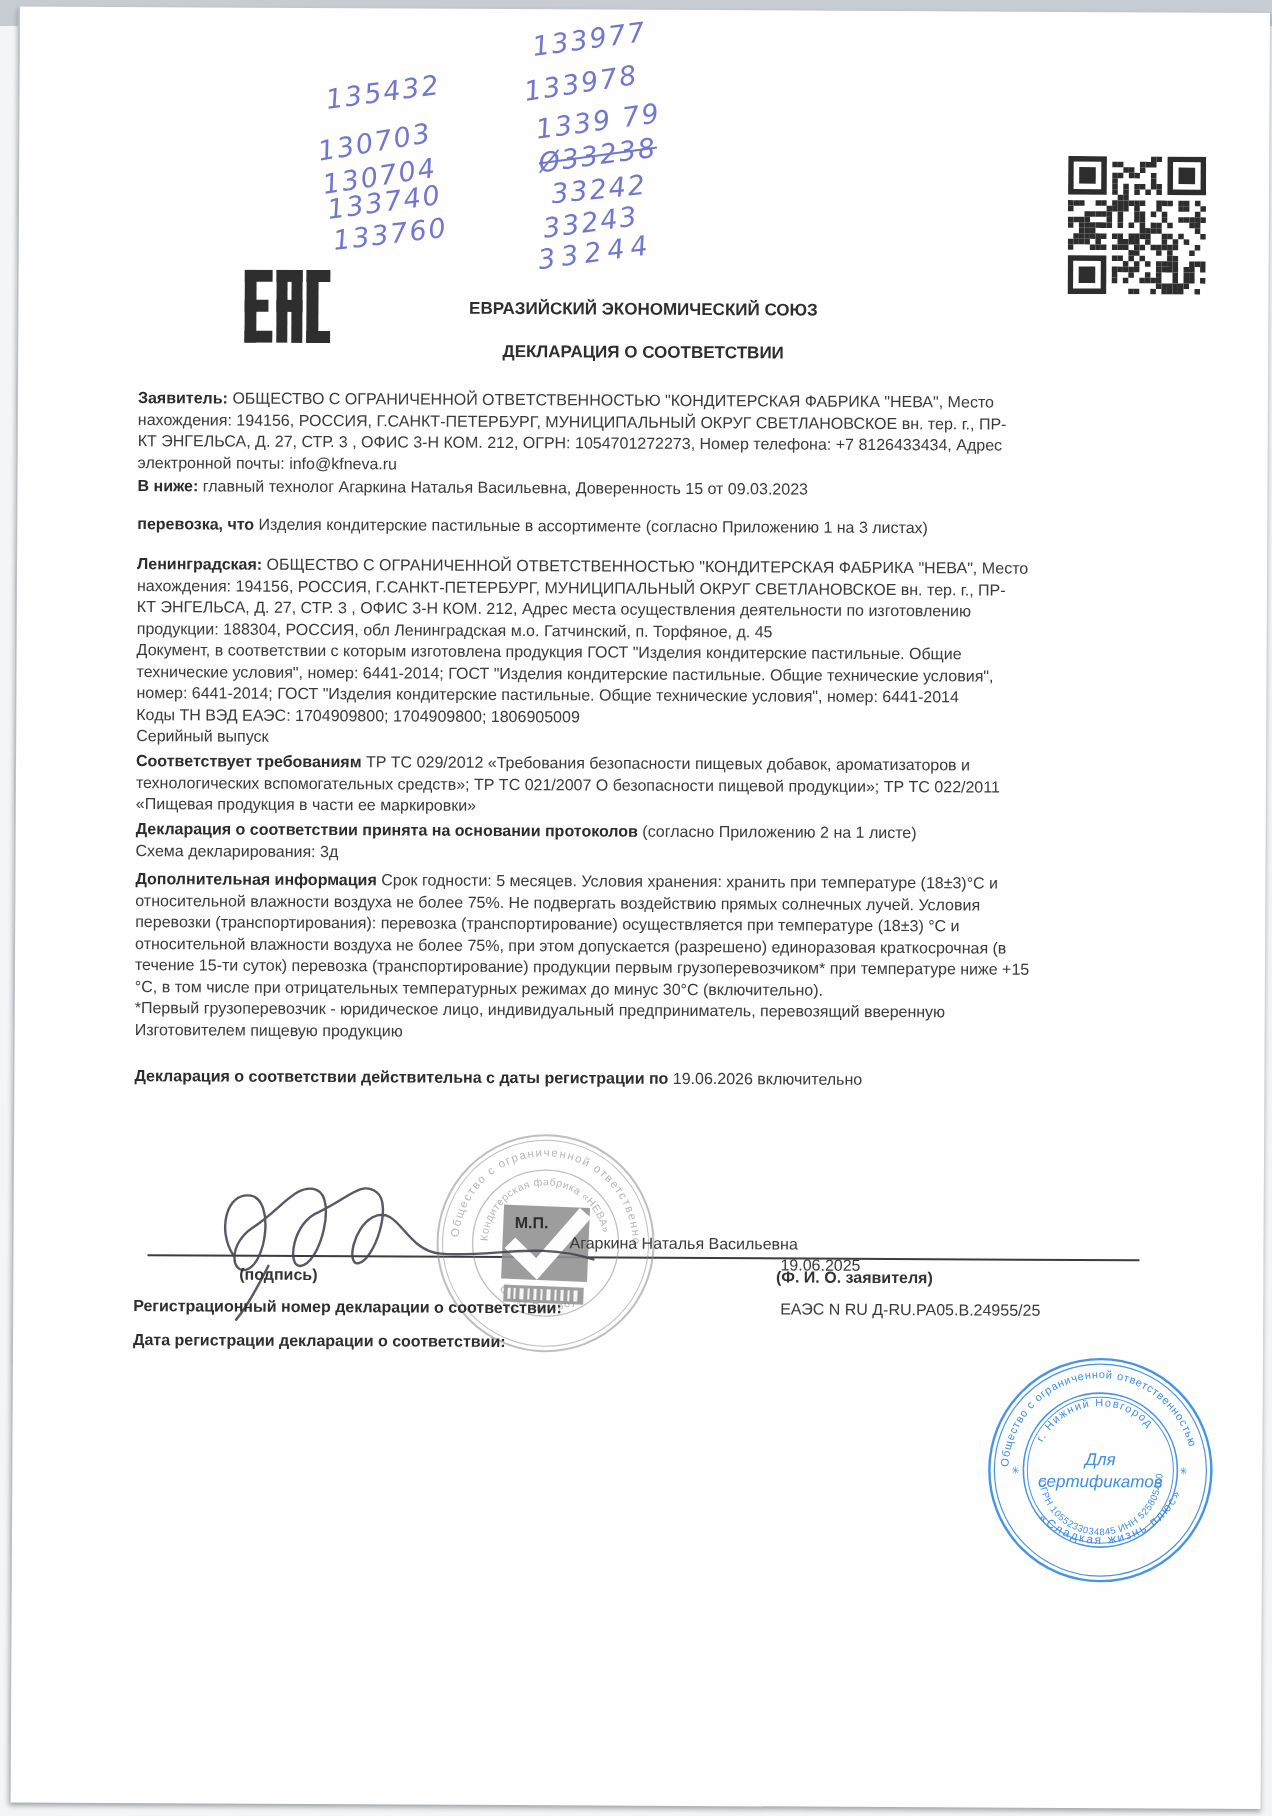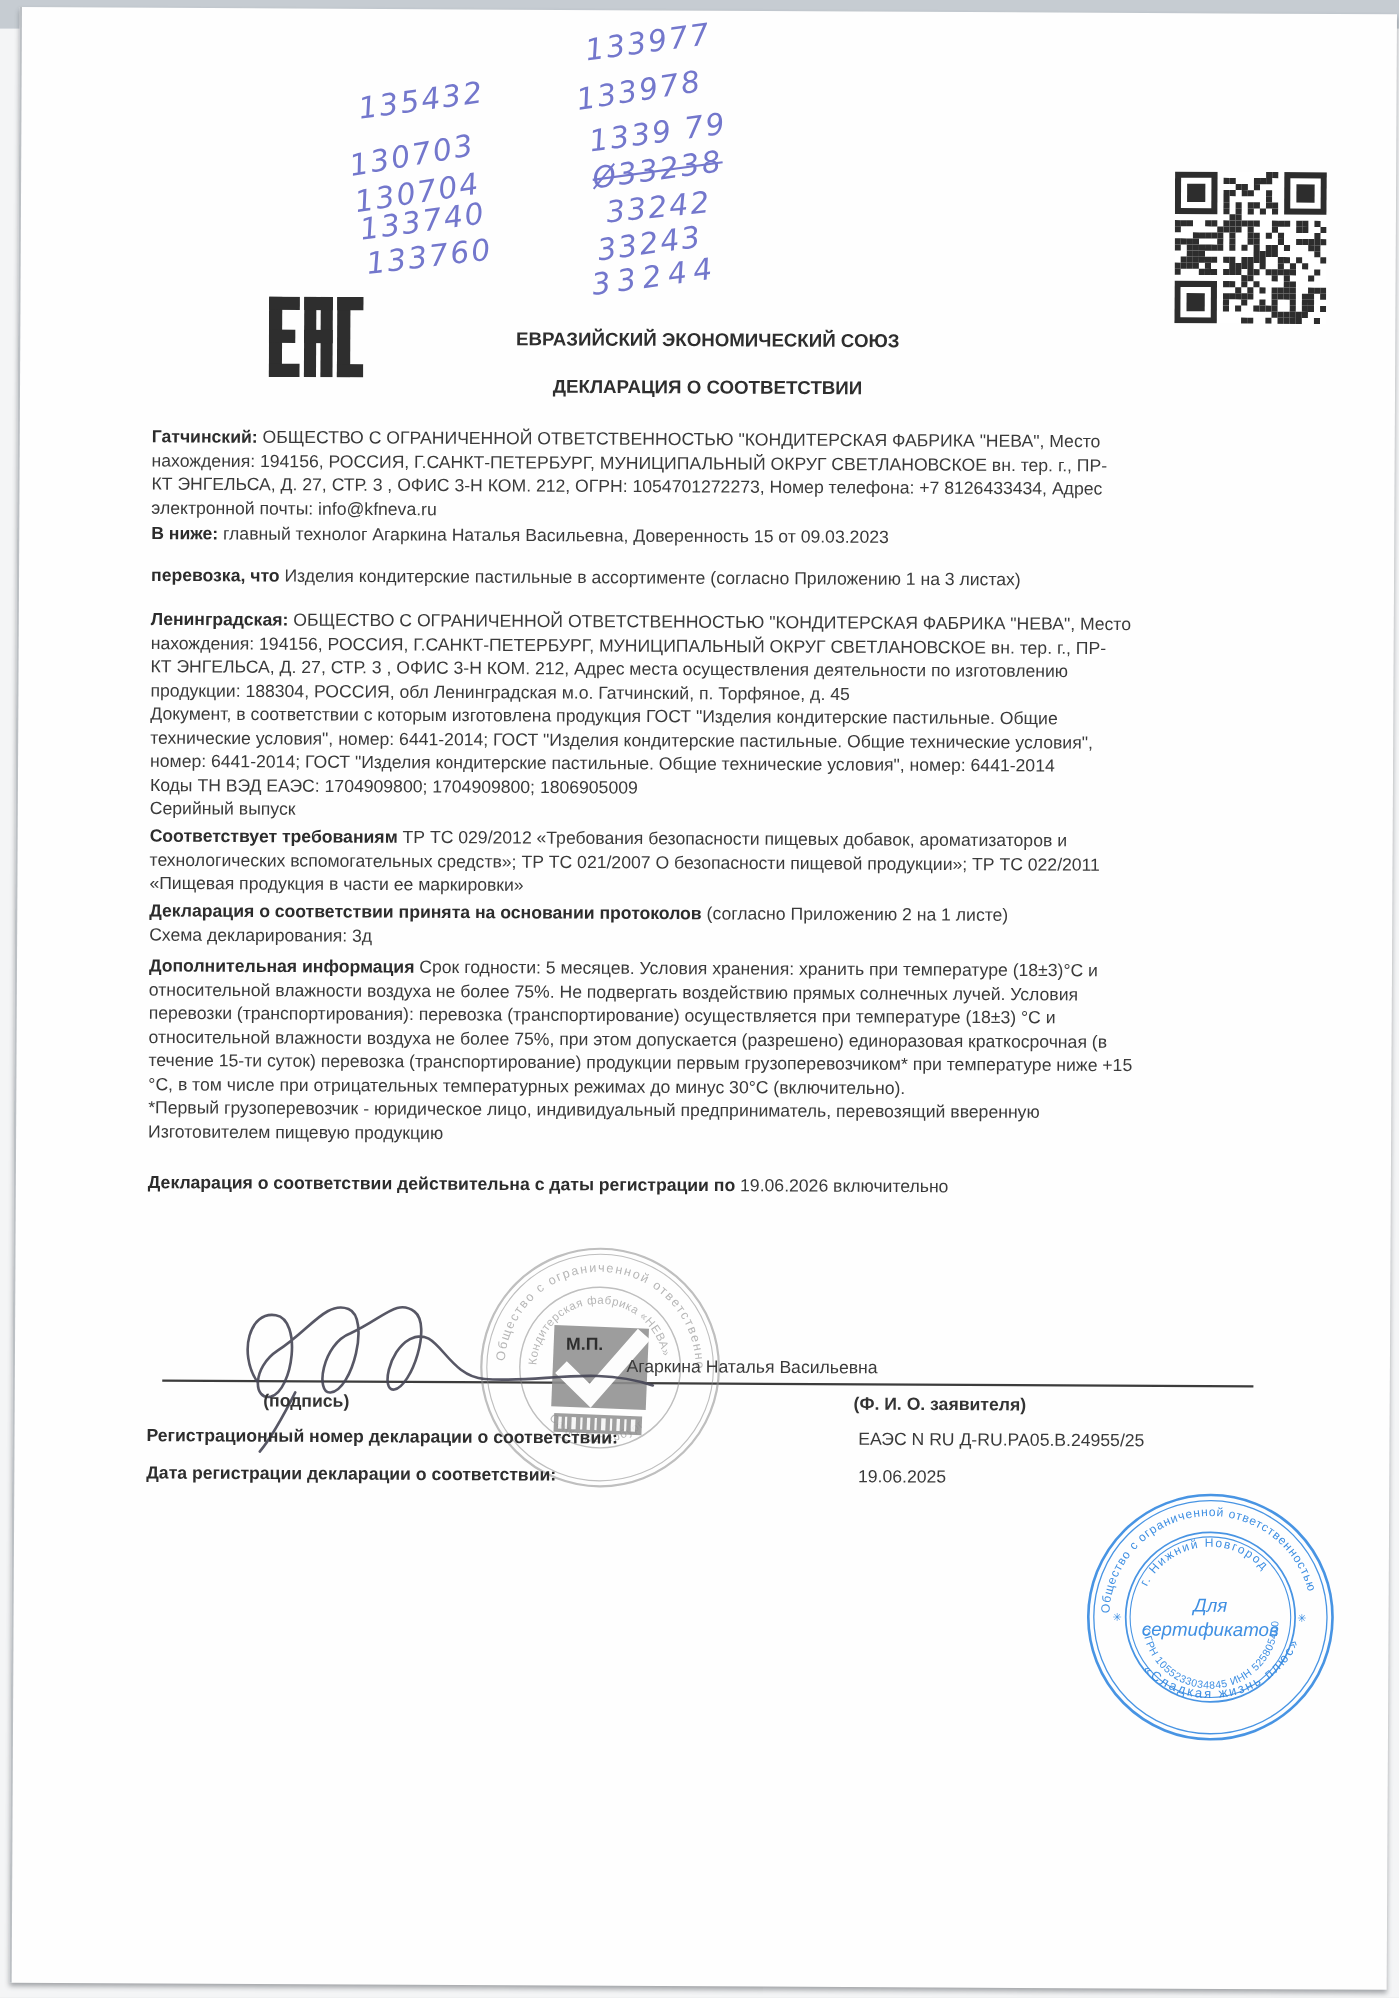--- a/index.html
+++ b/index.html
@@ -283,21 +283,21 @@
           <rect x="32" y="30" width="26" height="12"></rect>
         <rect x="62" y="0" width="12" height="73"></rect>
           <rect x="62" y="0" width="24" height="12"></rect>
         <rect x="62" y="61" width="24" height="12"></rect>
       </g>
     </svg>
 
     <div class="abs title" style="top:290px;font-size:17px;">ЕВРАЗИЙСКИЙ ЭКОНОМИЧЕСКИЙ СОЮЗ</div>
     <div class="abs title" style="top:333px;font-size:17px;">ДЕКЛАРАЦИЯ О СООТВЕТСТВИИ</div>
 
-    <div class="abs para" style="left:120px;top:380px;"><b>Гатчинский:</b><span> ОБЩЕСТВО С ОГРАНИЧЕННОЙ ОТВЕТСТВЕННОСТЬЮ "КОНДИТЕРСКАЯ ФАБРИКА "НЕВА", Место
+    <div class="abs para" style="left:120px;top:380px;"><b>Заявитель:</b><span> ОБЩЕСТВО С ОГРАНИЧЕННОЙ ОТВЕТСТВЕННОСТЬЮ "КОНДИТЕРСКАЯ ФАБРИКА "НЕВА", Место
 нахождения: 194156, РОССИЯ,  Г.САНКТ-ПЕТЕРБУРГ, МУНИЦИПАЛЬНЫЙ ОКРУГ СВЕТЛАНОВСКОЕ вн. тер. г.,  ПР-
 КТ ЭНГЕЛЬСА, Д. 27, СТР. 3 , ОФИС  3-Н  КОМ.  212, ОГРН: 1054701272273, Номер телефона: +7 8126433434, Адрес
 электронной почты: info@kfneva.ru</span></div>
 
     <div class="abs para" style="left:120px;top:468px;"><b>В ниже:</b><span> главный технолог Агаркина Наталья Васильевна, Доверенность 15 от 09.03.2023</span></div>
 
     <div class="abs para" style="left:120px;top:506px;"><b>перевозка, что</b><span>   Изделия кондитерские пастильные в ассортименте (согласно Приложению 1 на 3 листах)</span></div>
 
     <div class="abs para" style="left:120px;top:546px;"><b>Ленинградская:</b><span> ОБЩЕСТВО С ОГРАНИЧЕННОЙ ОТВЕТСТВЕННОСТЬЮ "КОНДИТЕРСКАЯ ФАБРИКА "НЕВА", Место
 нахождения: 194156, РОССИЯ,  Г.САНКТ-ПЕТЕРБУРГ, МУНИЦИПАЛЬНЫЙ ОКРУГ СВЕТЛАНОВСКОЕ вн. тер. г.,  ПР-
@@ -375,21 +375,21 @@
     </svg>
 
     <div class="abs reglabel" style="left:501px;top:1205px;">М.П.</div>
     <div class="abs regvalue" style="left:556px;top:1225px;">Агаркина Наталья Васильевна</div>
     <div class="abs caption" style="left:190px;top:1258px;width:150px;">(подпись)</div>
     <div class="abs caption" style="left:716px;top:1258px;width:250px;">(Ф. И. О. заявителя)</div>
 
     <div class="abs reglabel" style="left:120px;top:1290px;">Регистрационный номер декларации о соответствии:</div>
     <div class="abs regvalue" style="left:767px;top:1290px;">ЕАЭС N RU Д-RU.РА05.В.24955/25</div>
     <div class="abs reglabel" style="left:120px;top:1324px;">Дата регистрации декларации о соответствии:</div>
-    <div class="abs regvalue" style="left:767px;top:1324px;">19.06.2025</div>
+    <div class="abs regvalue" style="left:767px;top:1246px;">19.06.2025</div>
 
     <svg class="abs" style="left:973px;top:1343px;" width="230" height="230" viewBox="0 0 230 230">
       <defs>
         <path id="b-out-top" d="M 23,115 A 92,92 0 0 1 207,115"></path>
         <path id="b-out-bot" d="M 30,126 A 89,89 0 0 0 200,126"></path>
         <path id="b-in-top" d="M 51,115 A 64,64 0 0 1 179,115"></path>
         <path id="b-in-bot" d="M 53,118 A 62,62 0 0 0 177,118"></path>
       </defs>
       <g opacity="0.88" fill="none" stroke="#2f86e0">
         <circle cx="115" cy="115" r="111" stroke-width="2.4"></circle>

